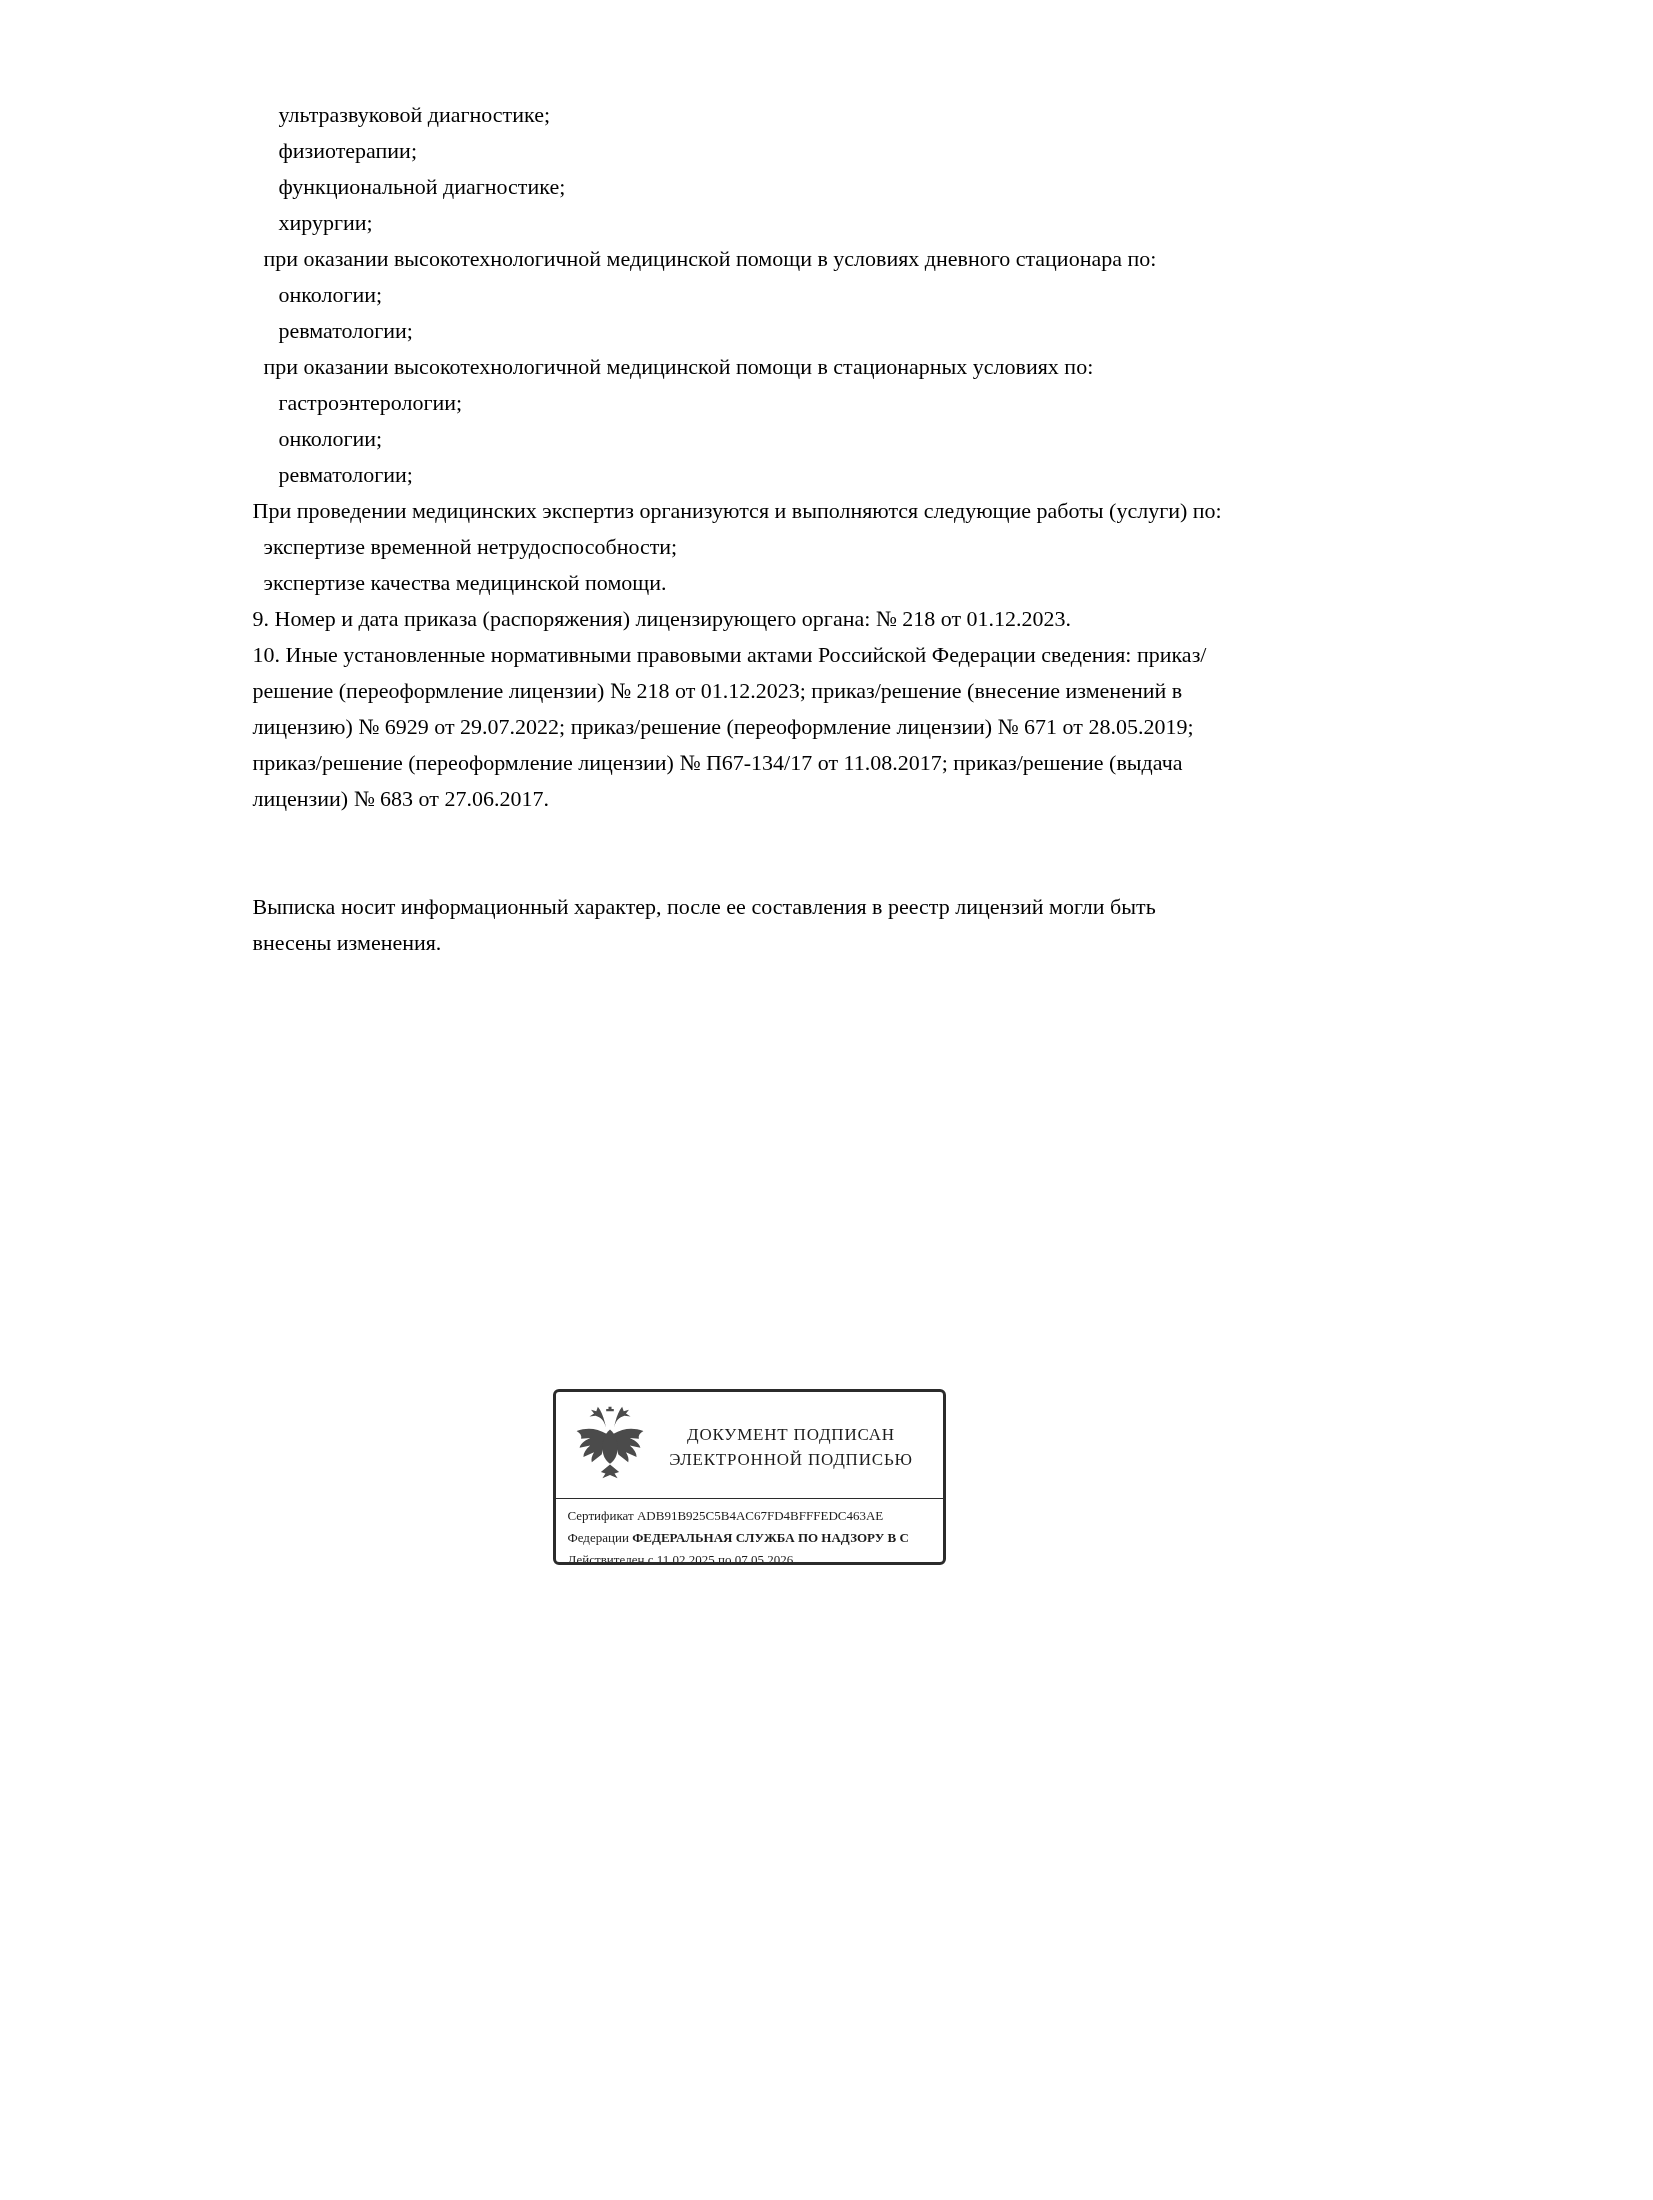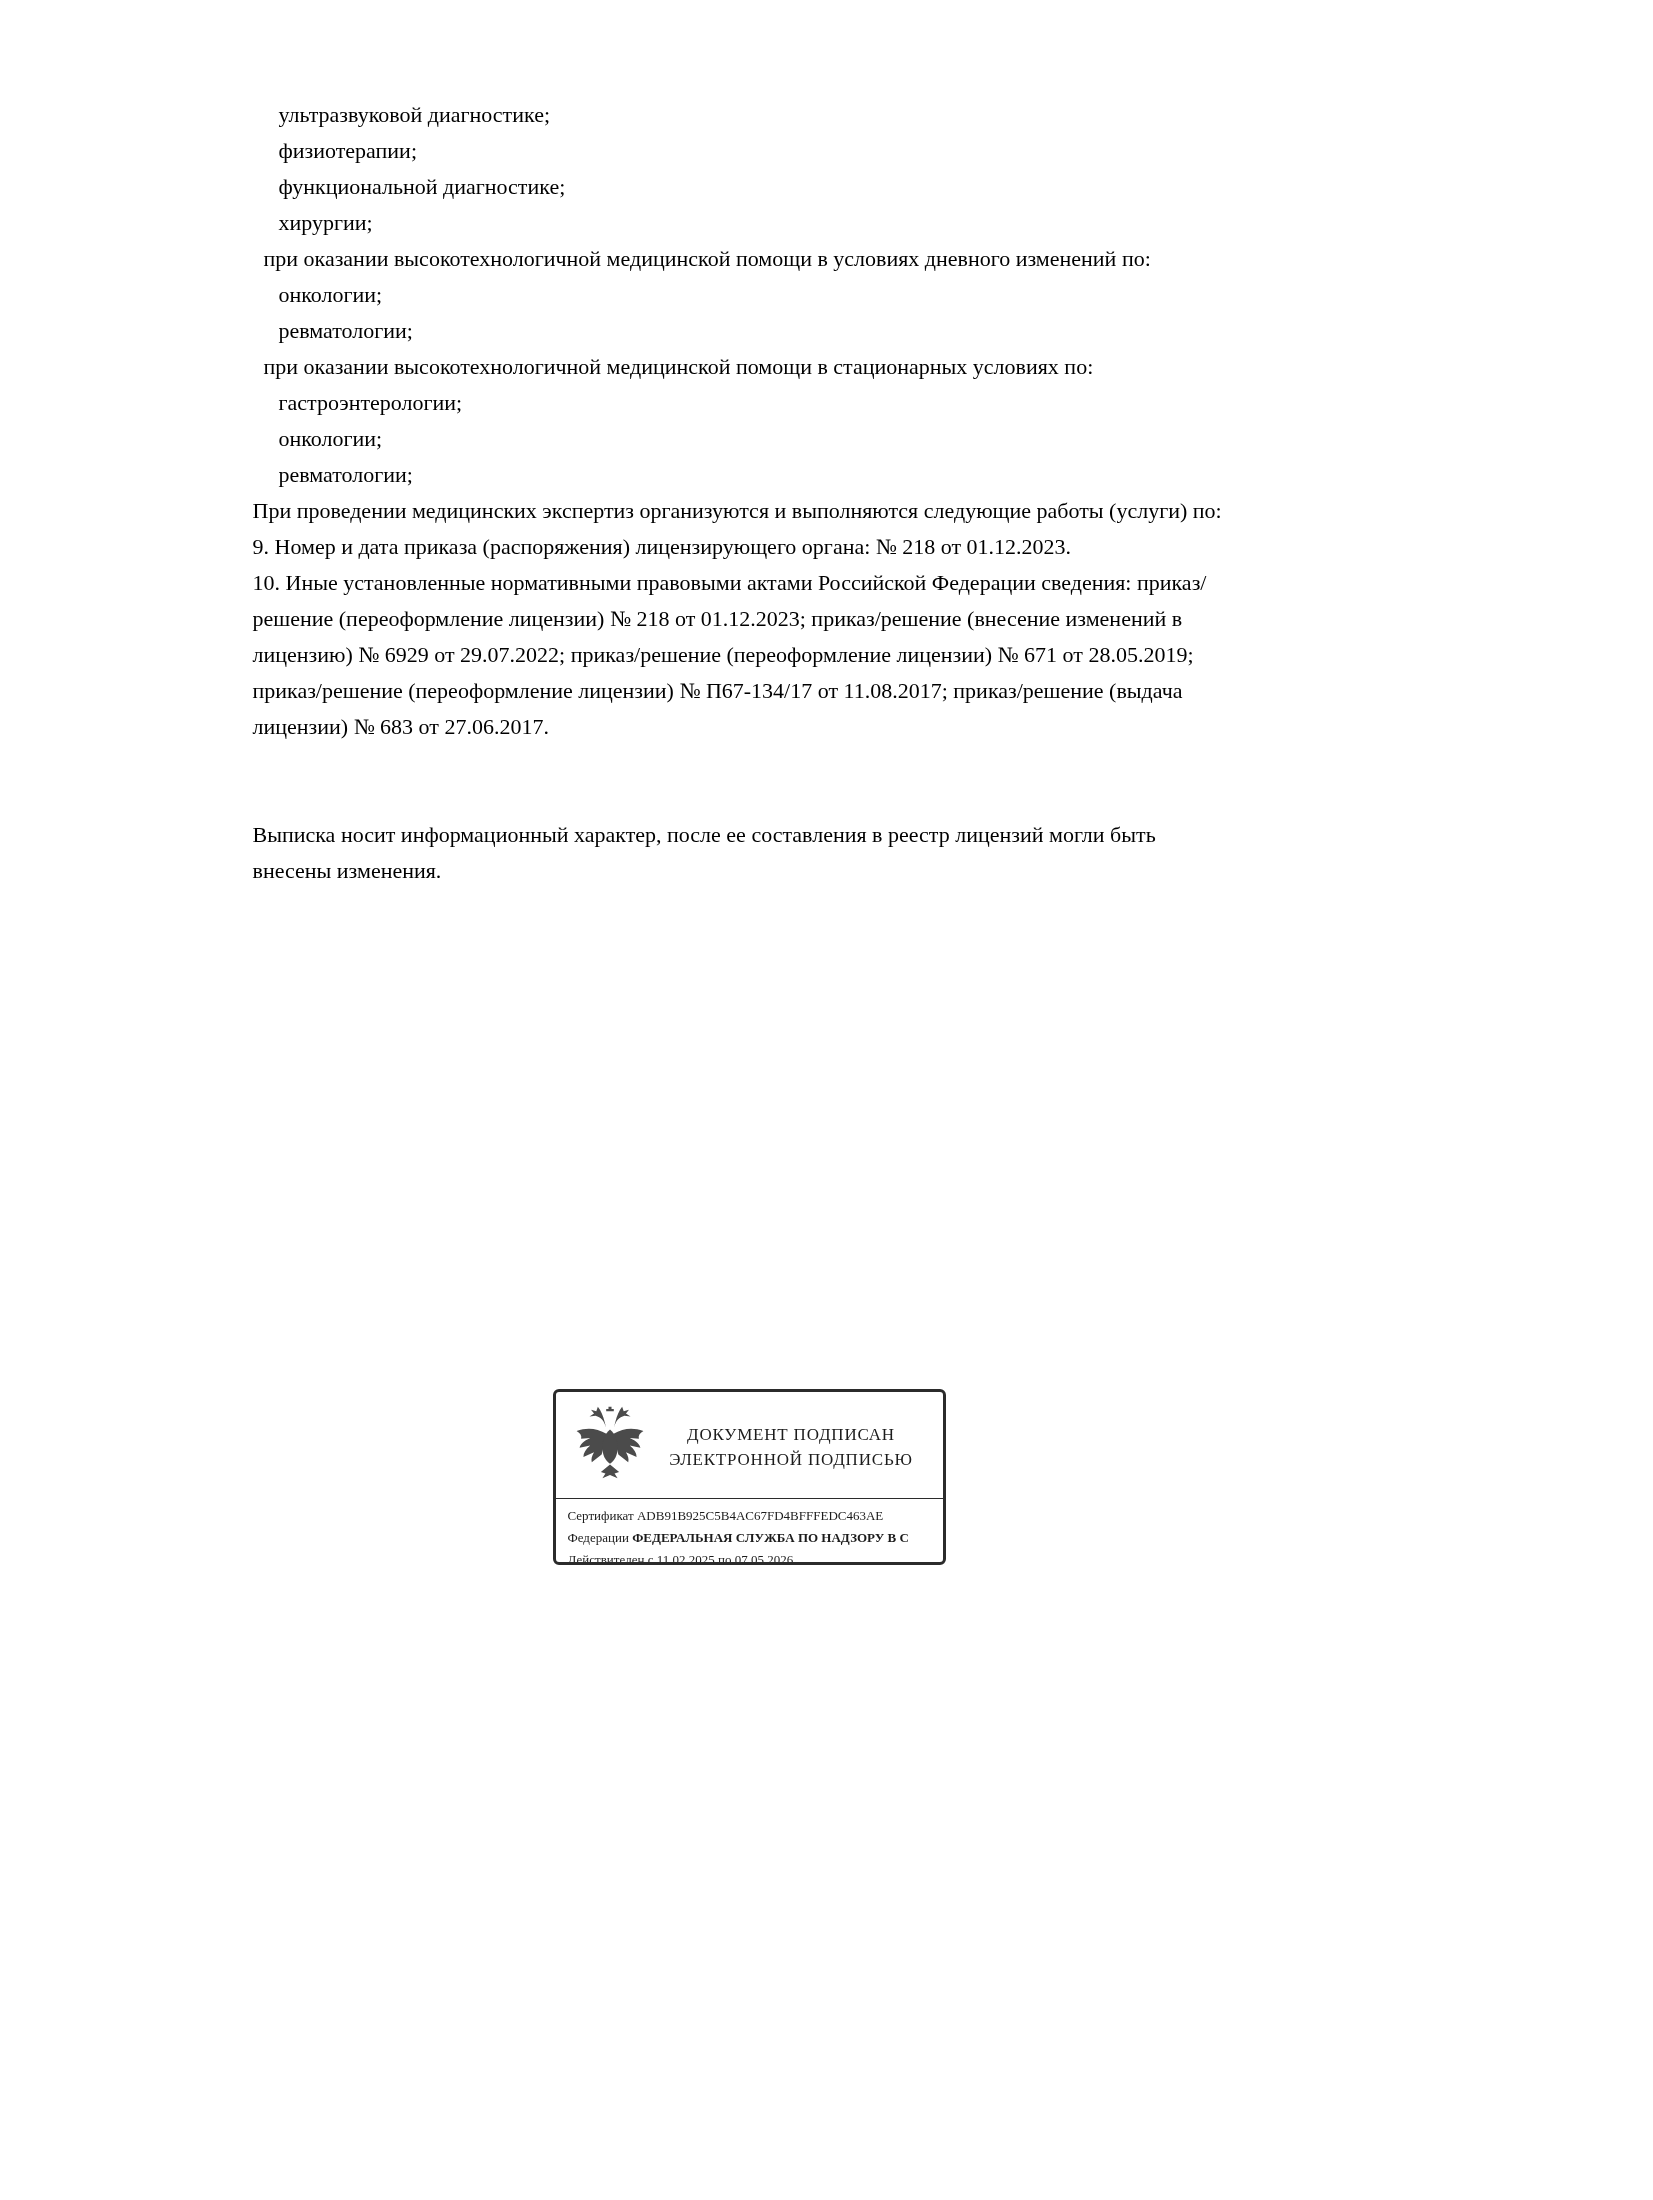--- a/index.html
+++ b/index.html
@@ -78,31 +78,35 @@
 
 <div class="page">
 
   <div class="content">
 
     <div id="service-lines">
         <div class="line indent2">ультразвуковой диагностике;</div>
         <div class="line indent2">физиотерапии;</div>
         <div class="line indent2">функциональной диагностике;</div>
         <div class="line indent2">хирургии;</div>
-        <div class="line indent1">при оказании высокотехнологичной медицинской помощи в условиях дневного изменений по:</div>
+        <div class="line indent1">при оказании высокотехнологичной медицинской помощи в условиях дневного стационара по:</div>
         <div class="line indent2">онкологии;</div>
         <div class="line indent2">ревматологии;</div>
         <div class="line indent1">при оказании высокотехнологичной медицинской помощи в стационарных условиях по:</div>
         <div class="line indent2">гастроэнтерологии;</div>
         <div class="line indent2">онкологии;</div>
         <div class="line indent2">ревматологии;</div>
       </div>
 
     <p class="para indent0">При проведении медицинских экспертиз организуются и выполняются следующие работы (услуги) по:</p>
 
+    <div id="expertise-lines">
+        <div class="line indent1">экспертизе временной нетрудоспособности;</div>
+        <div class="line indent1">экспертизе качества медицинской помощи.</div>
+      </div>
 
     <p class="para gap1">9. Номер и дата приказа (распоряжения) лицензирующего органа: № 218 от 01.12.2023.</p>
 
     <p class="para gap1">10. Иные установленные нормативными правовыми актами Российской Федерации сведения: приказ/решение (переоформление лицензии) № 218 от 01.12.2023; приказ/решение (внесение изменений в лицензию) № 6929 от 29.07.2022; приказ/решение (переоформление лицензии) № 671 от 28.05.2019; приказ/решение (переоформление лицензии) № П67-134/17 от 11.08.2017; приказ/решение (выдача лицензии) № 683 от 27.06.2017.</p>
 
     <p class="para gap2">Выписка носит информационный характер, после ее составления в реестр лицензий могли быть внесены изменения.</p>
 
   </div>
 
   <div class="stamp">

